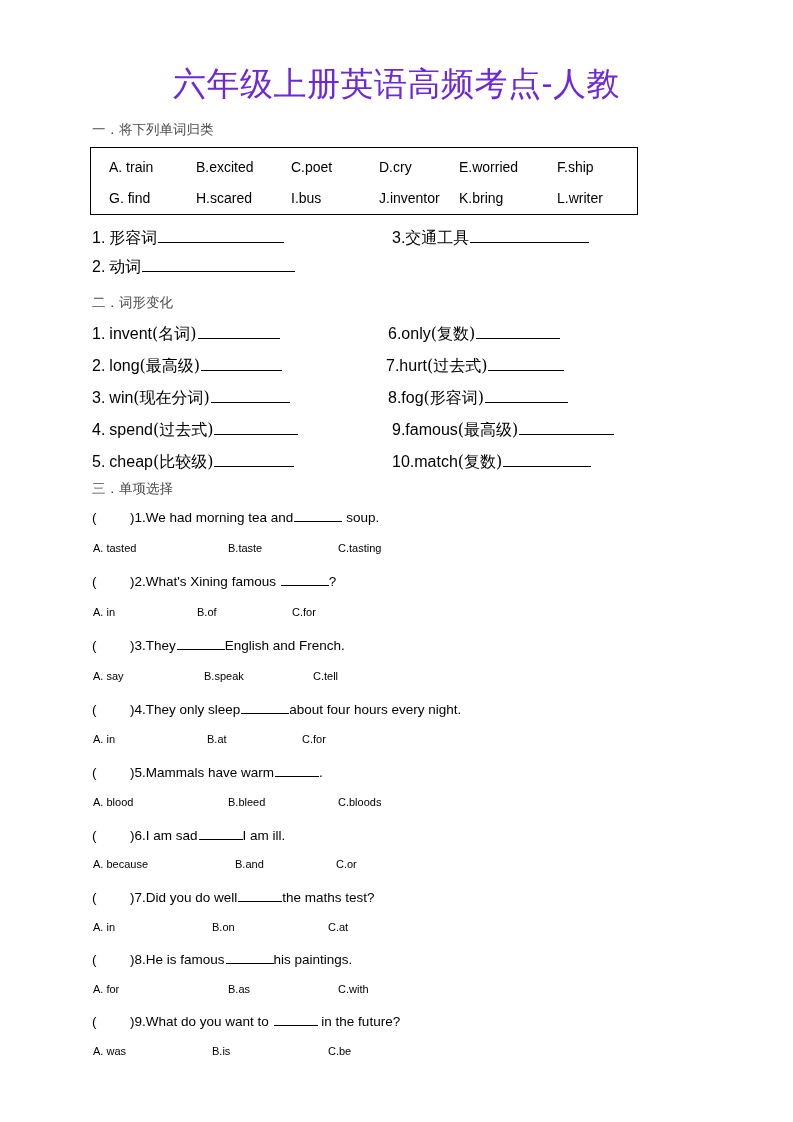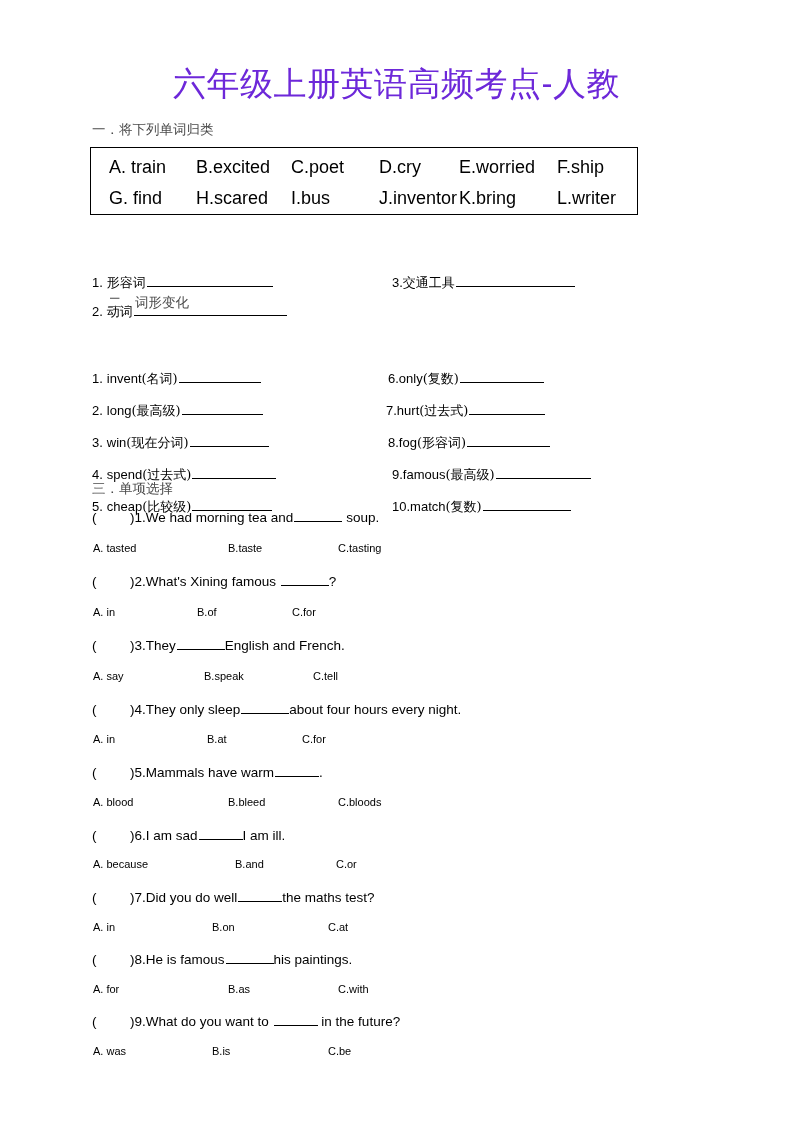--- a/index.html
+++ b/index.html
@@ -62,34 +62,33 @@
     position: absolute;
     left: 0;
     width: 100%;
     height: 32px;
   }
   .wb-row.r1 { top: 11px; }
   .wb-row.r2 { top: 42px; }
   .wb-cell {
     position: absolute;
     top: 0;
-    font-size: 18px;
+    font-size: 14px;
     line-height: 16px;
     white-space: nowrap;
     color: #000;
   }
 
   
   .item {
     position: absolute;
-    font-size: 13px;
+    font-size: 16px;
     line-height: 17px;
     white-space: nowrap;
     color: #000;
-    margin-top: 44px;
   }
   .cn {
     font-family: "DejaVu Serif", "Liberation Serif", serif;
   }
   .blank {
     display: inline-block;
     border-bottom: 1px solid #000;
     vertical-align: baseline;
     height: 13px;
     margin-left: 1px;
@@ -146,21 +145,21 @@
     <span>1.</span><span class="cn" style="margin-left:4px;">形容词</span><span class="blank" style="width:126px;"></span>
   </div>
   <div class="item" style="left:92px; top:258px;">
     <span>2.</span><span class="cn" style="margin-left:4px;">动词</span><span class="blank" style="width:153px;"></span>
   </div>
 
   <div class="item" style="left:392px; top:229px;">
     <span>3.</span><span class="cn">交通工具</span><span class="blank" style="width:119px;"></span>
   </div>
 
-  <div class="section-head" style="top:293px;margin-left:16px;">二．词形变化</div>
+  <div class="section-head" style="top:293px;">二．词形变化</div>
 
   <div class="item" style="left:92px; top:325px;">
     <span>1.</span><span style="margin-left:4px;">invent</span><span class="cn">(名词)</span><span class="blank" style="width:82px;"></span>
   </div>
   <div class="item" style="left:92px; top:357px;">
     <span>2.</span><span style="margin-left:4px;">long</span><span class="cn">(最高级)</span><span class="blank" style="width:81px;"></span>
   </div>
   <div class="item" style="left:92px; top:389px;">
     <span>3.</span><span style="margin-left:4px;">win</span><span class="cn">(现在分词)</span><span class="blank" style="width:79px;"></span>
   </div>

